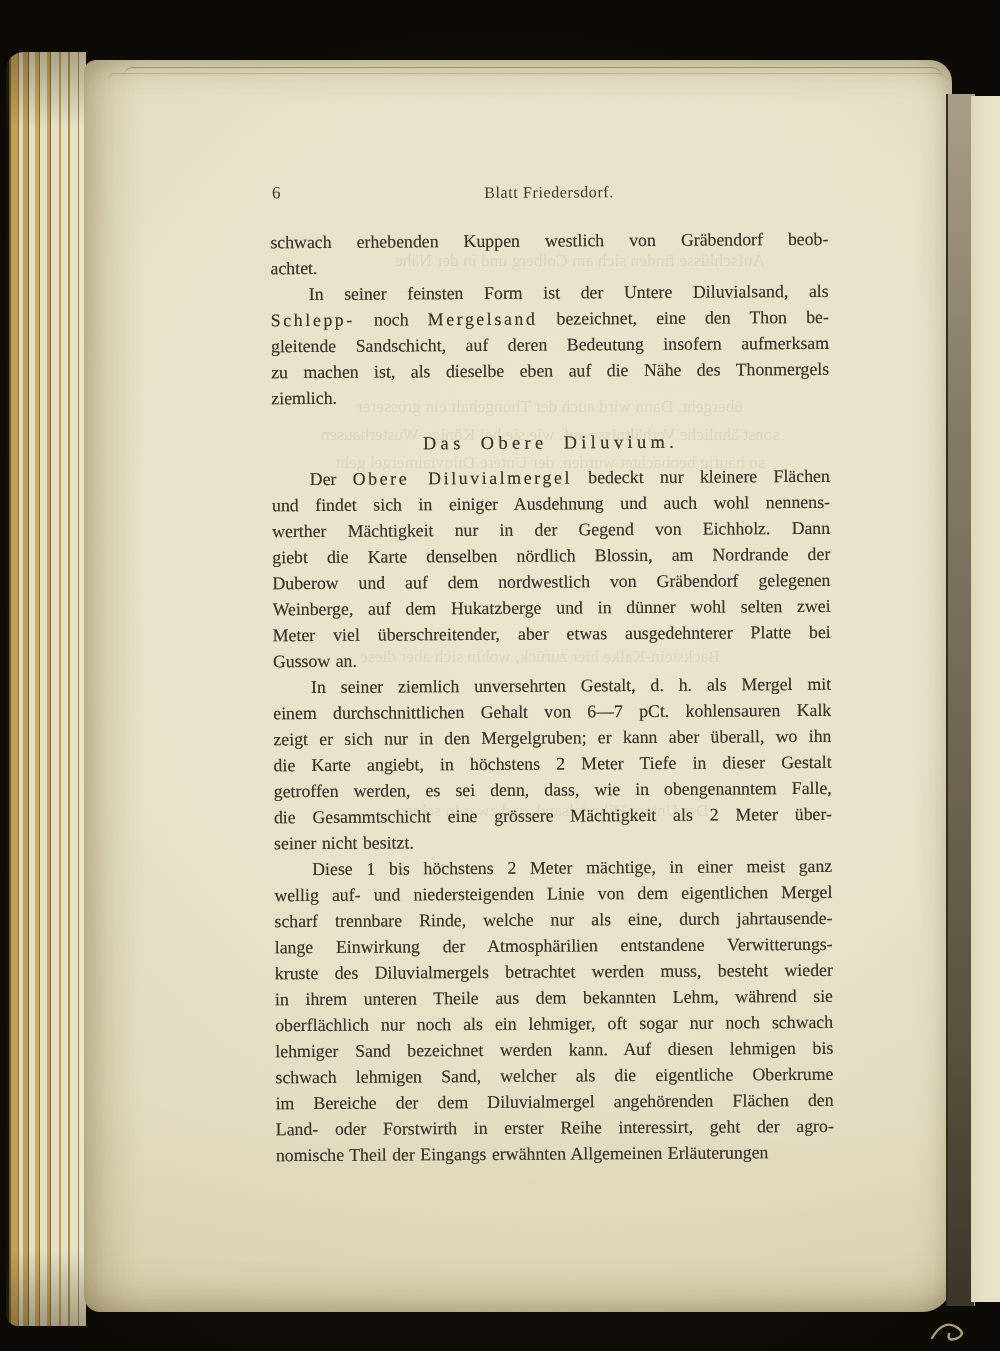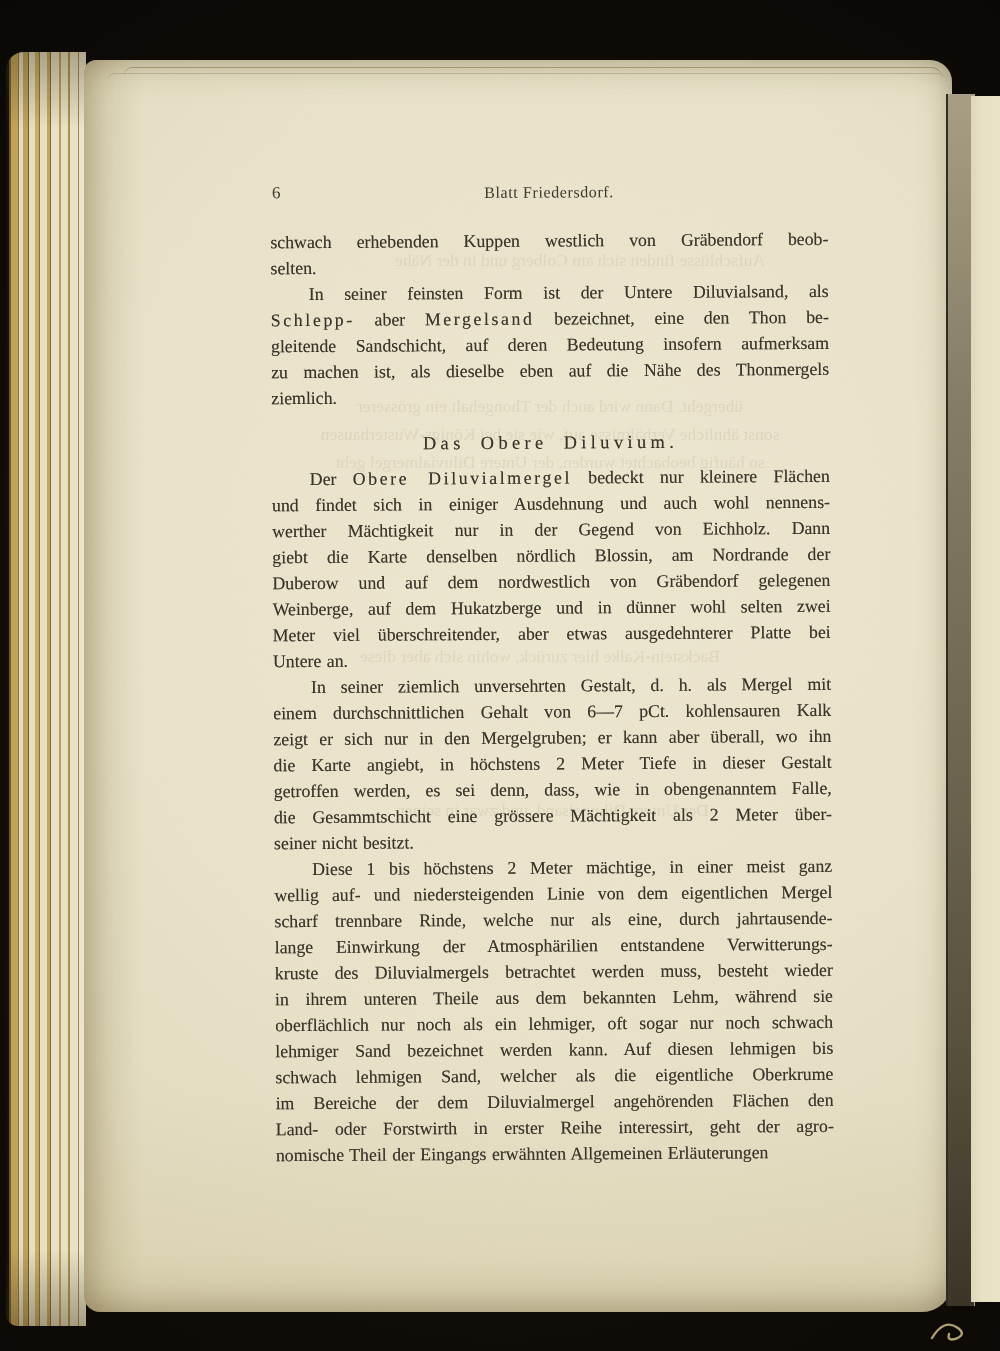--- a/index.html
+++ b/index.html
@@ -122,39 +122,39 @@
       </div>
 
     <div class="text-area">
       <div class="running-header">
         <span class="page-number">6</span>
         <span class="running-title">Blatt Friedersdorf.</span>
       </div>
       <div class="text-content">
           <div class="para">
             <div class="line"><span>schwach erhebenden Kuppen westlich von Gräbendorf beob-</span></div>
-            <div class="line last"><span>selten.</span></div>
+            <div class="line last"><span>achtet.</span></div>
           </div>
           <div class="para">
             <div class="line indent"><span>In seiner feinsten Form ist der Untere Diluvialsand, als</span></div>
-            <div class="line"><span class="sperr">Schlepp-</span><span> aber </span><span class="sperr">Mergelsand</span><span> bezeichnet, eine den Thon be-</span></div>
+            <div class="line"><span class="sperr">Schlepp-</span><span> noch </span><span class="sperr">Mergelsand</span><span> bezeichnet, eine den Thon be-</span></div>
             <div class="line"><span>gleitende Sandschicht, auf deren Bedeutung insofern aufmerksam</span></div>
             <div class="line"><span>zu machen ist, als dieselbe eben auf die Nähe des Thonmergels</span></div>
             <div class="line last"><span>ziemlich.</span></div>
           </div>
           <div class="heading">Das Obere Diluvium.</div>
           <div class="para">
             <div class="line indent"><span>Der </span><span class="sperr">Obere Diluvialmergel</span><span> bedeckt nur kleinere Flächen</span></div>
             <div class="line"><span>und findet sich in einiger Ausdehnung und auch wohl nennens-</span></div>
             <div class="line"><span>werther Mächtigkeit nur in der Gegend von Eichholz.  Dann</span></div>
             <div class="line"><span>giebt die Karte denselben nördlich Blossin, am Nordrande der</span></div>
             <div class="line"><span>Duberow und auf dem nordwestlich von Gräbendorf gelegenen</span></div>
             <div class="line"><span>Weinberge, auf dem Hukatzberge und in dünner wohl selten zwei</span></div>
             <div class="line"><span>Meter viel überschreitender, aber etwas ausgedehnterer Platte bei</span></div>
-            <div class="line last"><span>Untere an.</span></div>
+            <div class="line last"><span>Gussow an.</span></div>
           </div>
           <div class="para">
             <div class="line indent"><span>In seiner ziemlich unversehrten Gestalt, d. h. als Mergel mit</span></div>
             <div class="line"><span>einem durchschnittlichen Gehalt von 6—7 pCt. kohlensauren Kalk</span></div>
             <div class="line"><span>zeigt er sich nur in den Mergelgruben; er kann aber überall, wo ihn</span></div>
             <div class="line"><span>die Karte angiebt, in höchstens 2 Meter Tiefe in dieser Gestalt</span></div>
             <div class="line"><span>getroffen werden, es sei denn, dass, wie in obengenanntem Falle,</span></div>
             <div class="line"><span>die Gesammtschicht eine grössere Mächtigkeit als 2 Meter über-</span></div>
             <div class="line last"><span>seiner nicht besitzt.</span></div>
           </div>

